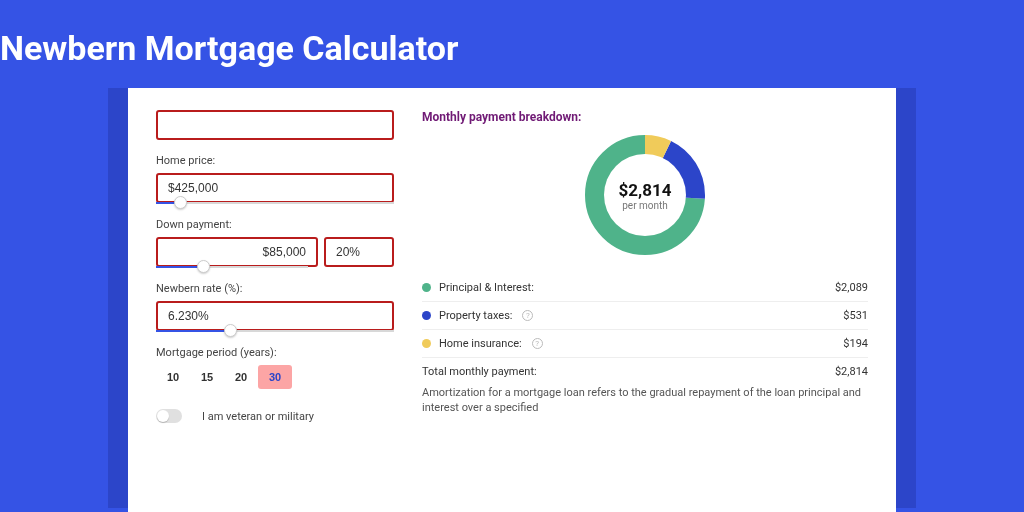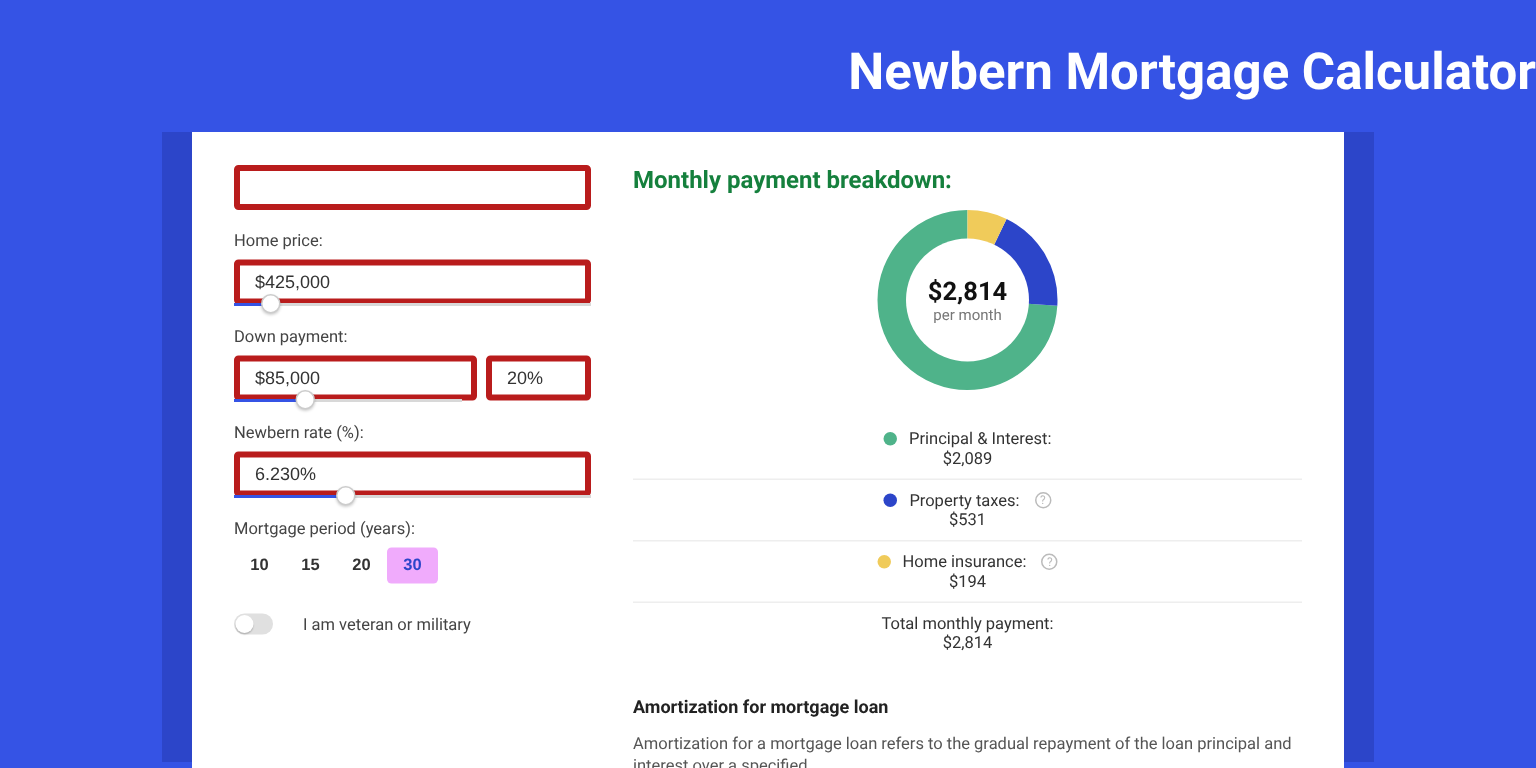--- a/index.html
+++ b/index.html
@@ -4,21 +4,21 @@
 <style>
   * { box-sizing: border-box; margin: 0; padding: 0; }
   body {
     font-family: -apple-system, BlinkMacSystemFont, "Segoe UI", Roboto, Arial, sans-serif;
     background: #3553e5;
     width: 1024px;
     height: 512px;
     overflow: hidden;
   }
   .page-title {
-    text-align: right;
+    text-align: left;
     color: #fff;
     font-size: 34px;
     font-weight: 700;
     padding: 28px 0 20px;
   }
   .shadow-strip {
     background: #2c45c9;
     height: 420px;
     margin: 0 108px 0 108px;
     position: relative;
@@ -42,21 +42,21 @@
     flex: 1;
   }
   .field-label {
     font-size: 11px;
     color: #444;
     margin-bottom: 6px;
   }
   .text-input {
     width: 100%;
     height: 30px;
-    border: 4px solid #b91c1c;
+    border: 2px solid #b91c1c;
     border-radius: 3px;
     padding: 0 10px;
     font-size: 12px;
     color: #333;
   }
   .field-block { margin-bottom: 14px; position: relative; }
   .slider-track {
     height: 2px;
     background: #d8d8d8;
     position: relative;
@@ -73,36 +73,36 @@
     position: absolute;
     top: -6px;
     width: 13px;
     height: 13px;
     border-radius: 50%;
     background: #fff;
     border: 1px solid #ccc;
     box-shadow: 0 1px 2px rgba(0,0,0,0.2);
   }
   .dp-row { display: flex; gap: 6px; }
-  .dp-row .text-input:first-child { flex: 1; }
+  .dp-row .text-input:first-child { flex: 1; text-align: right; }
   .dp-row .text-input:last-child { width: 70px; }
   .period-row { display: flex; gap: 0; align-items: center; }
   .period-btn {
     width: 34px;
     height: 24px;
     font-size: 11px;
     color: #333;
     background: #fff;
     border: none;
     cursor: pointer;
     font-weight: 600;
     border-radius: 3px;
   }
   .period-btn.active {
-    background: #f0abfc;
+    background: #fca5a5;
     color: #2c45c9;
   }
   .toggle-row { display: flex; align-items: center; gap: 20px; margin-top: 20px; }
   .toggle {
     width: 26px;
     height: 14px;
     background: #e0e0e0;
     border-radius: 14px;
     position: relative;
     cursor: pointer;
@@ -112,23 +112,23 @@
     height: 12px;
     background: #fff;
     border-radius: 50%;
     position: absolute;
     top: 1px;
     left: 1px;
     box-shadow: 0 1px 1px rgba(0,0,0,0.2);
   }
   .toggle-label { font-size: 11px; color: #444; }
   .breakdown-title {
-    font-size: 16px;
+    font-size: 12px;
     font-weight: 700;
-    color: #15803d;
+    color: #701a75;
     margin-bottom: 10px;
   }
   .donut-wrap {
     display: flex;
     justify-content: center;
     margin: 6px 0 18px;
   }
   .donut {
     position: relative;
     width: 122px;
@@ -147,21 +147,20 @@
   .donut-amount { font-size: 17px; font-weight: 700; color: #111; }
   .donut-sub { font-size: 10px; color: #777; }
   .legend-row {
     display: flex;
     align-items: center;
     justify-content: space-between;
     font-size: 11px;
     color: #333;
     padding: 7px 0;
     border-bottom: 1px solid #eee;
-    flex-direction: column;
   }
   .legend-left { display: flex; align-items: center; gap: 8px; }
   .dot { width: 9px; height: 9px; border-radius: 50%; flex-shrink: 0; }
   .dot.green { background: #4fb38a; }
   .dot.blue  { background: #2c45c9; }
   .dot.yellow{ background: #f0cb5a; }
   .help-icon {
     width: 11px; height: 11px; border: 1px solid #bbb; border-radius: 50%;
     font-size: 8px; color: #bbb; display: inline-flex; align-items: center;
     justify-content: center; margin-left: 2px;
@@ -284,19 +283,18 @@
           <span class="legend-val">$194</span>
         </div>
         <div class="legend-row total-row">
           <div class="legend-left">
             <span>Total monthly payment:</span>
           </div>
           <span class="legend-val">$2,814</span>
         </div>
       </div>
 
-      <div class="amort-title">Amortization for mortgage loan</div>
       <div class="amort-text">Amortization for a mortgage loan refers to the gradual repayment of the loan principal and interest over a specified</div>
 
     </div>
 
   </div>
 </div>
 
 </body></html>

